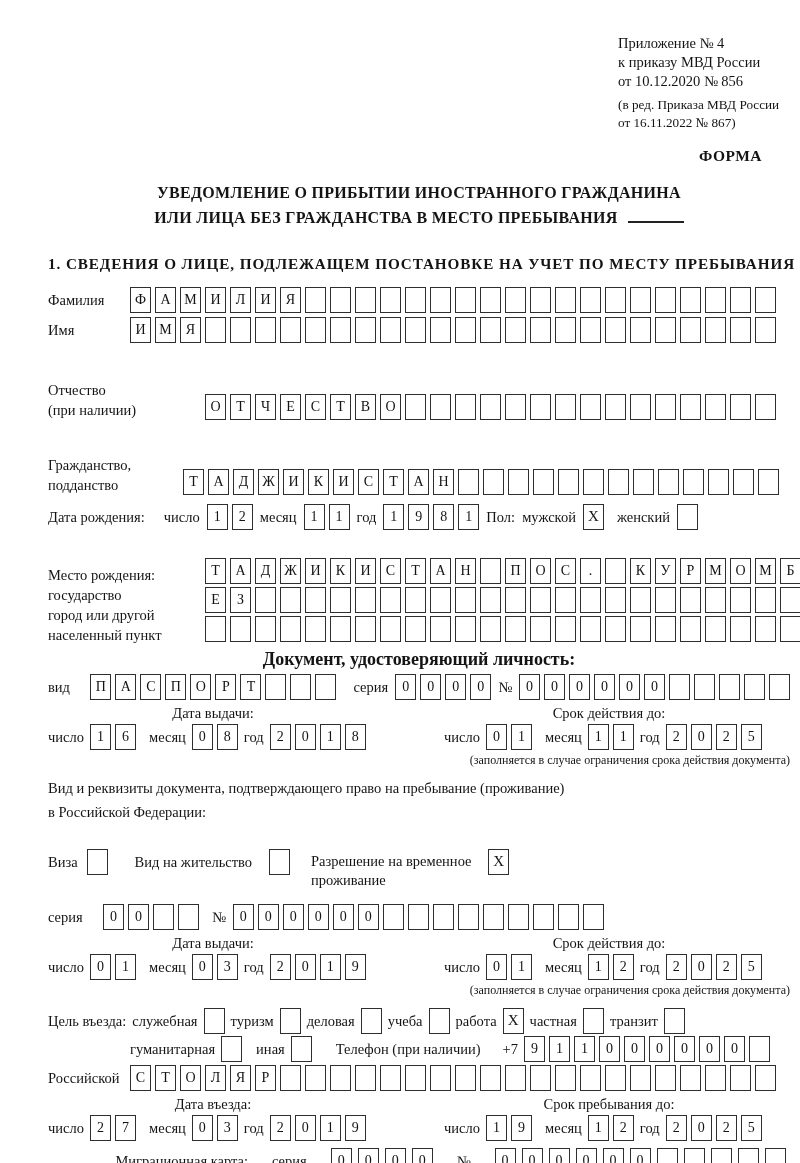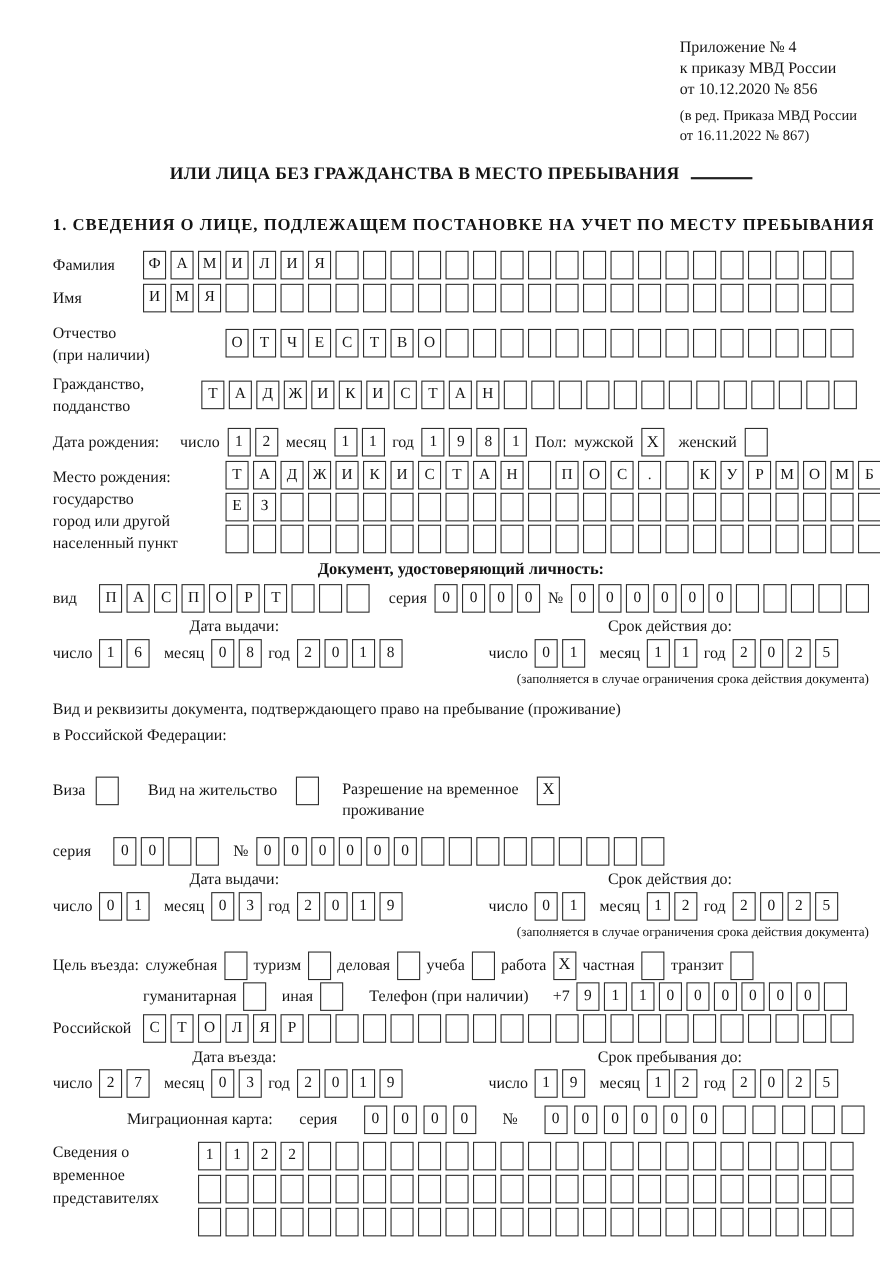--- a/index.html
+++ b/index.html
@@ -28,33 +28,33 @@
   
   .cell {
     display: inline-flex; width: 21px; height: 26px;
     border: 1.5px solid #2e2e2e;
     align-items: center; justify-content: center;
     font-size: 14px; background: #fff; flex: 0 0 auto;
   }
   .boxrow { display: inline-flex; gap: 4px; flex: 0 0 auto; }
 
   .fields { margin-top: 14px; }
-  .frow { display: flex; align-items: center; margin-bottom: 4px; }
+  .frow { display: flex; align-items: flex-end; margin-bottom: 4px; }
   .lbl { line-height: 26px; white-space: nowrap; }
-  .lbl2 { line-height: 20px; padding-top: 3px; }
+  .lbl2 { line-height: 20px; padding-top: 3px; margin-top: 28px; }
   .w82 { width: 82px; flex: 0 0 82px; }
   .w157 { width: 157px; flex: 0 0 157px; }
   .w135 { width: 135px; flex: 0 0 135px; }
 
   .inlinerow { display: flex; align-items: flex-start; gap: 7px; margin-top: 9px; margin-bottom: 4px; flex-wrap: nowrap; }
   .inlinerow .lbl { line-height: 26px; }
 
   .bp-rows .boxrow { margin-bottom: 3px; display: flex; }
 
-  .docheading { text-align: center; font-weight: bold; font-size: 15px; margin: 3px 0 4px 0; }
+  .docheading { text-align: center; font-weight: bold; font-size: 18px; margin: 3px 0 4px 0; }
 
   .dates { display: flex; margin-top: 5px; }
   .dcol-l { width: 396px; flex: 0 0 396px; }
   .dcol-r { flex: 1; }
   .dhead { text-align: center; font-size: 14.5px; margin-bottom: 2px; }
   .dcol-l .dhead { width: 330px; }
   .dcol-r .dhead { width: 330px; }
   .drow { display: flex; gap: 6px; align-items: flex-start; }
   .dnote { font-size: 12px; text-align: right; margin-top: 3px; white-space: nowrap; }
 
@@ -89,22 +89,24 @@
   <div class="appendix">
     <div>Приложение № 4</div>
     <div>к приказу МВД России</div>
     <div>от 10.12.2020 № 856</div>
     <div class="rev">
       <div>(в ред. Приказа МВД России</div>
       <div>от 16.11.2022 № 867)</div>
     </div>
   </div>
 
+  <div class="forma">ФОРМА</div>
 
   <div class="title">
+    <div>УВЕДОМЛЕНИЕ О ПРИБЫТИИ ИНОСТРАННОГО ГРАЖДАНИНА</div>
     <div><span>ИЛИ ЛИЦА БЕЗ ГРАЖДАНСТВА В МЕСТО ПРЕБЫВАНИЯ</span><span class="blank"></span></div>
   </div>
 
   <div class="sect">1. СВЕДЕНИЯ О ЛИЦЕ, ПОДЛЕЖАЩЕМ ПОСТАНОВКЕ НА УЧЕТ ПО МЕСТУ ПРЕБЫВАНИЯ</div>
 
   <div class="fields">
 
     <div class="frow">
       <div class="lbl w82">Фамилия</div>
       <div class="boxrow">

